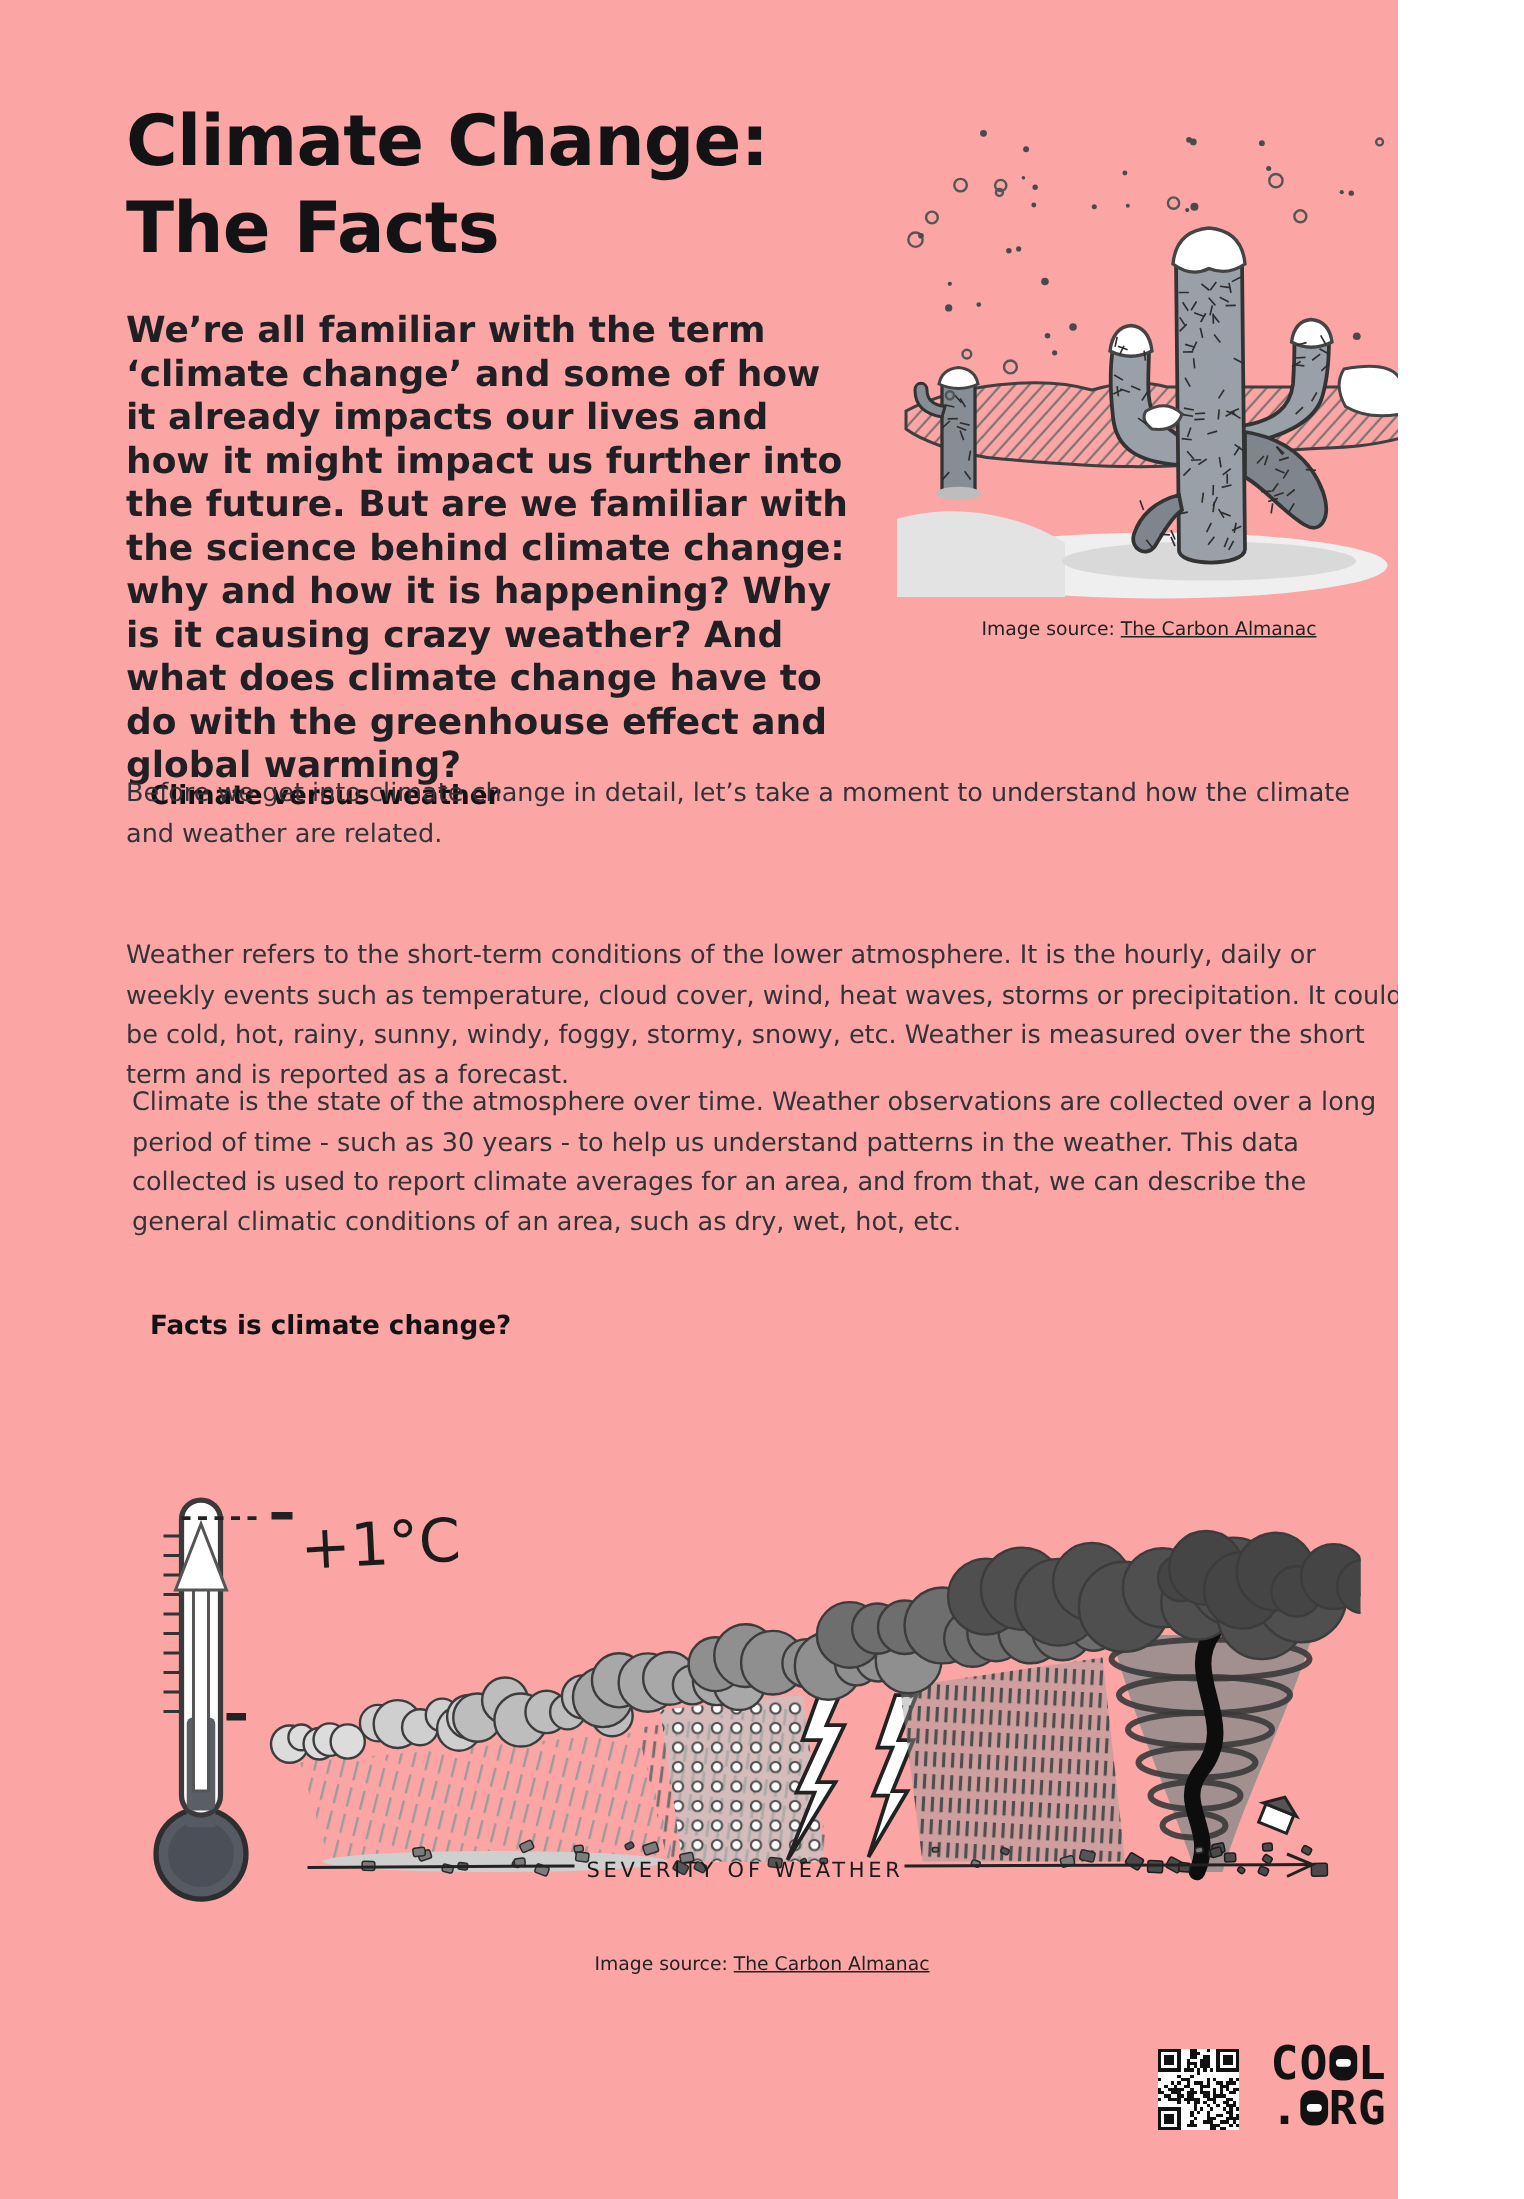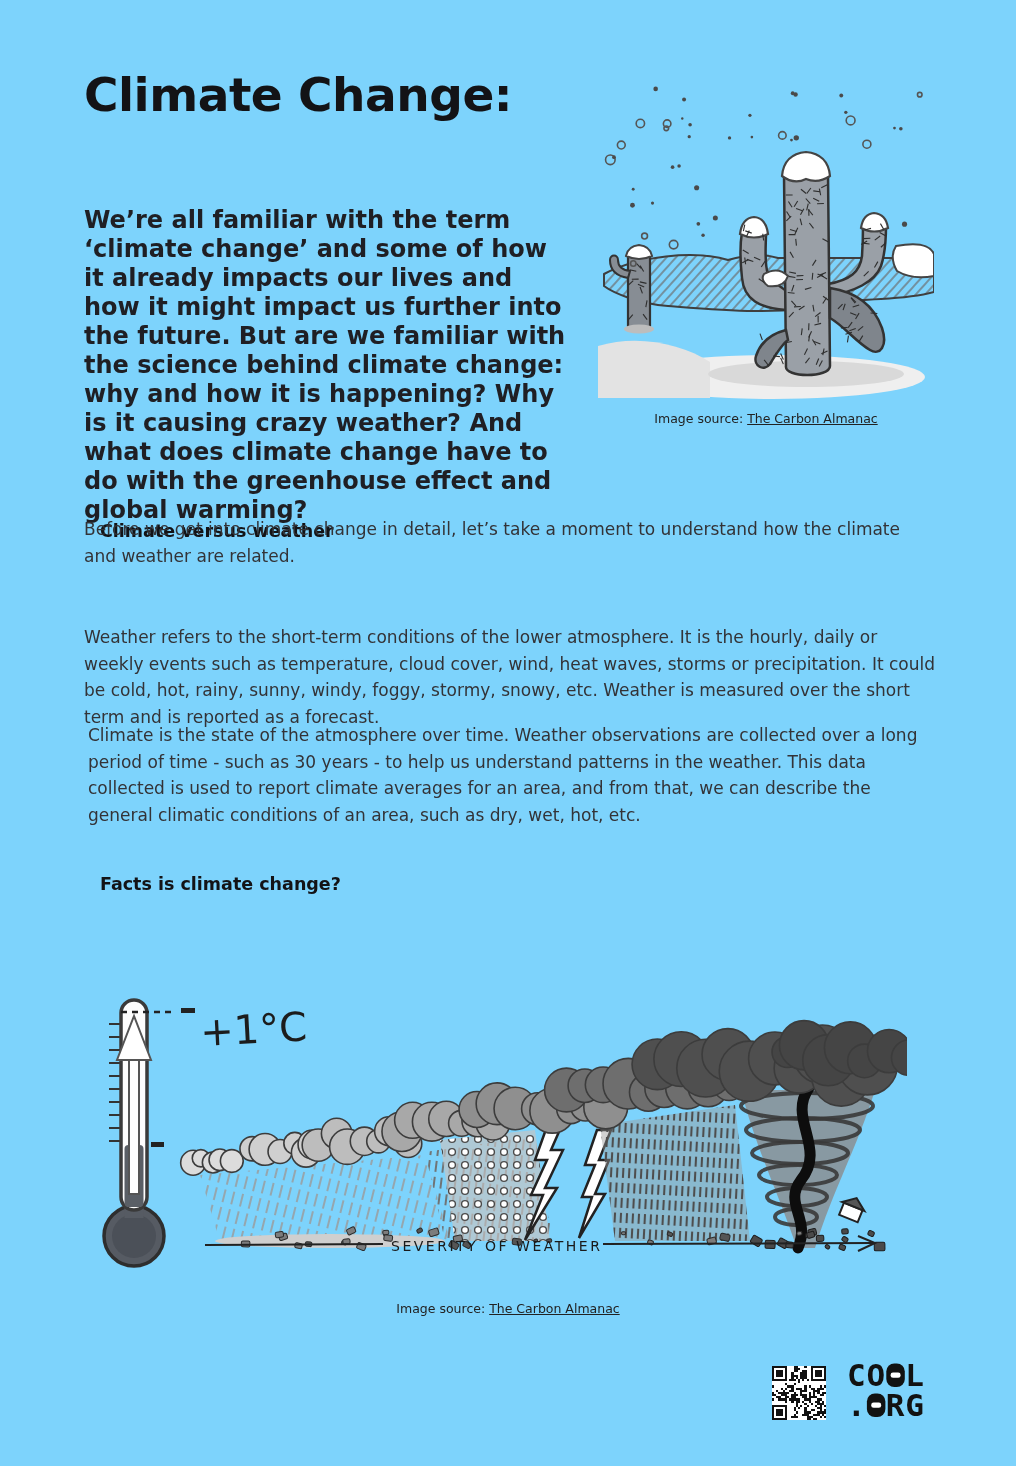--- a/index.html
+++ b/index.html
@@ -1,16 +1,16 @@
 <!DOCTYPE html>
 <html><head>
 <meta charset="utf-8">
 <style>
   html,body{margin:0;padding:0;background:#ffffff;}
-  .page{position:relative;width:1016px;height:1466px;background:#7dd3fc;overflow:hidden;
+  .page{position:relative;width:932px;height:1466px;background:#fca5a5;overflow:hidden;
         font-family:"DejaVu Sans","Liberation Sans",sans-serif;color:#2d2d30;}
   .title{position:absolute;left:84px;top:66px;margin:0;font-size:47px;line-height:58px;
          font-weight:bold;letter-spacing:-0.5px;color:#131316;}
   .intro{position:absolute;left:84px;top:206px;width:484px;font-size:24px;line-height:29px;
          font-weight:bold;color:#1f1f24;}
   .h2{position:absolute;left:84px;margin:16px;font-size:17.5px;font-weight:bold;color:#131316;}
   .para{position:absolute;left:84px;width:852px;font-size:17px;line-height:26.5px;color:#333337;}
   .fig-cactus{position:absolute;left:598px;top:78px;width:336px;}
   .fig-cactus svg{display:block;width:336px;height:330px;}
   .fig-caption{font-size:12.5px;color:#222;text-align:center;margin-top:3px;}
@@ -22,21 +22,21 @@
   .qr svg{display:block;width:54px;height:54px;}
   .logo{position:absolute;left:847px;top:1362px;width:84px;height:58px;}
   .logo svg{display:block;width:84px;height:58px;}
 </style>
 </head>
 <body>
 
 <div class="page">
 
   <h1 class="title"><span>Climate Change:</span><br>
-    </h1>
+    <span>The Facts</span></h1>
 
   <div class="intro">We’re all familiar with the term ‘climate change’ and some of how it already impacts our lives and how it might impact us further into the future. But are we familiar with the science behind climate change: why and how it is happening? Why is it causing crazy weather? And what does climate change have to do with the greenhouse effect and global warming?</div>
 
   <figure class="fig-cactus" style="margin:0">
     <svg viewBox="0 0 336 330">
       <defs>
         <pattern id="hatch" width="7" height="7" patternUnits="userSpaceOnUse" patternTransform="rotate(42)">
           <line x1="3" y1="0" x2="3" y2="7" stroke="#6d6d6d" stroke-width="1.3"></line>
         </pattern>
       </defs>

